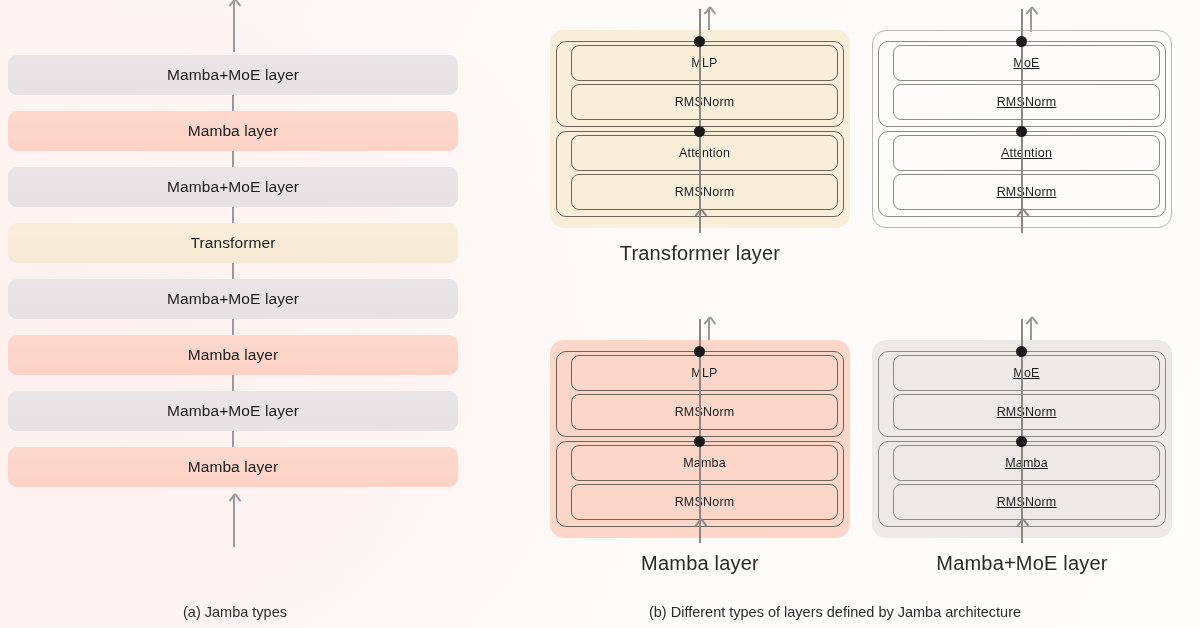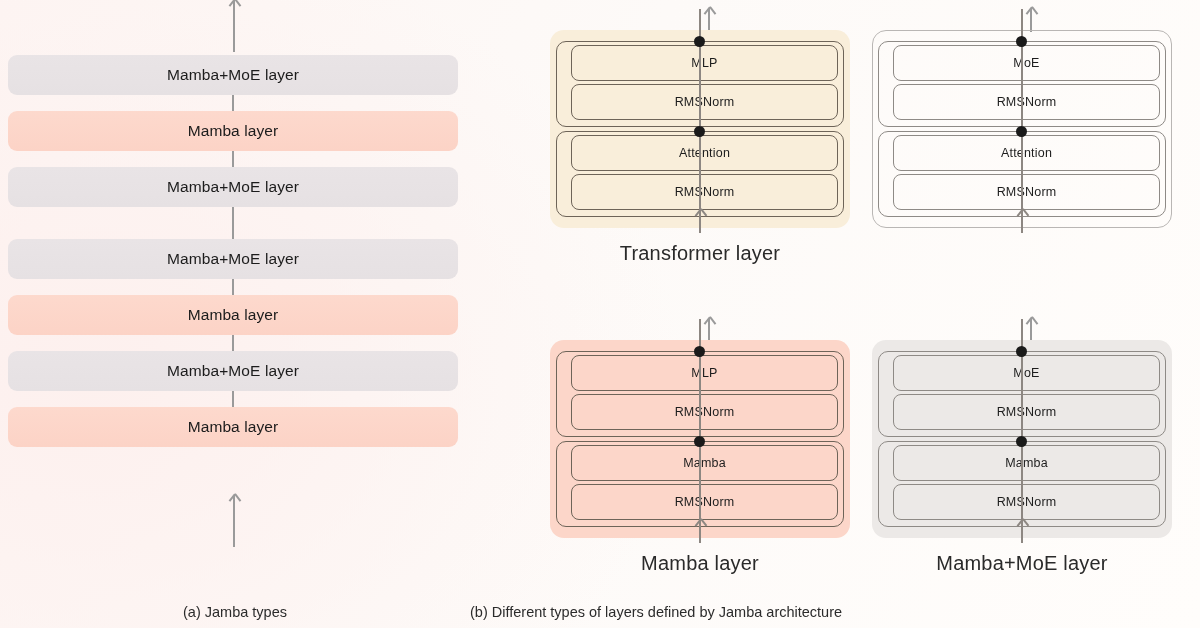--- a/index.html
+++ b/index.html
@@ -148,21 +148,21 @@
     border-radius: 8px;
     display: flex;
     align-items: center;
     justify-content: center;
     font-size: 12.5px;
     color: #1d1d1d;
     letter-spacing: .2px;
     background: transparent;
   }
   .panel-box.plain .op-box,
-  .panel-box.gray  .op-box { border-color: #8e8a86; }
+  .panel-box.gray  .op-box { border-color: #8e8a86; text-decoration: underline; }
 
   .op-box + .op-box { margin-top: 3px; }
 
   
   .spine {
     position: absolute;
     left: 148px;
     top: -22px;
     width: 1.6px;
     height: 224px;
@@ -209,21 +209,21 @@
   }
 
   
   .figure-caption {
     position: absolute;
     bottom: 8px;
     font-size: 14.5px;
     color: #2b2b2b;
   }
   #caption-a { left: 0; width: 470px; text-align: center; }
-  #caption-b { left: 470px; width: 730px; }
+  #caption-b { left: 470px; width: 730px; text-align: center; }
 
 </style>
 </head>
 <body>
 
 <div id="left-panel">
 
   <div class="stack-arrow" id="jamba-arrow-top">
     <span class="arrowhead-up"></span>
   </div>
@@ -238,20 +238,23 @@
     <div class="stack-item">
       <div class="jamba-row pink">Mamba layer</div>
     </div>
     <div class="row-gap"></div>
 
     <div class="stack-item">
       <div class="jamba-row gray">Mamba+MoE layer</div>
     </div>
     <div class="row-gap"></div>
 
+    <div class="stack-item">
+      <div class="jamba-row cream">Transformer</div>
+    </div>
     <div class="row-gap"></div>
 
     <div class="stack-item">
       <div class="jamba-row gray">Mamba+MoE layer</div>
     </div>
     <div class="row-gap"></div>
 
     <div class="stack-item">
       <div class="jamba-row pink">Mamba layer</div>
     </div>

